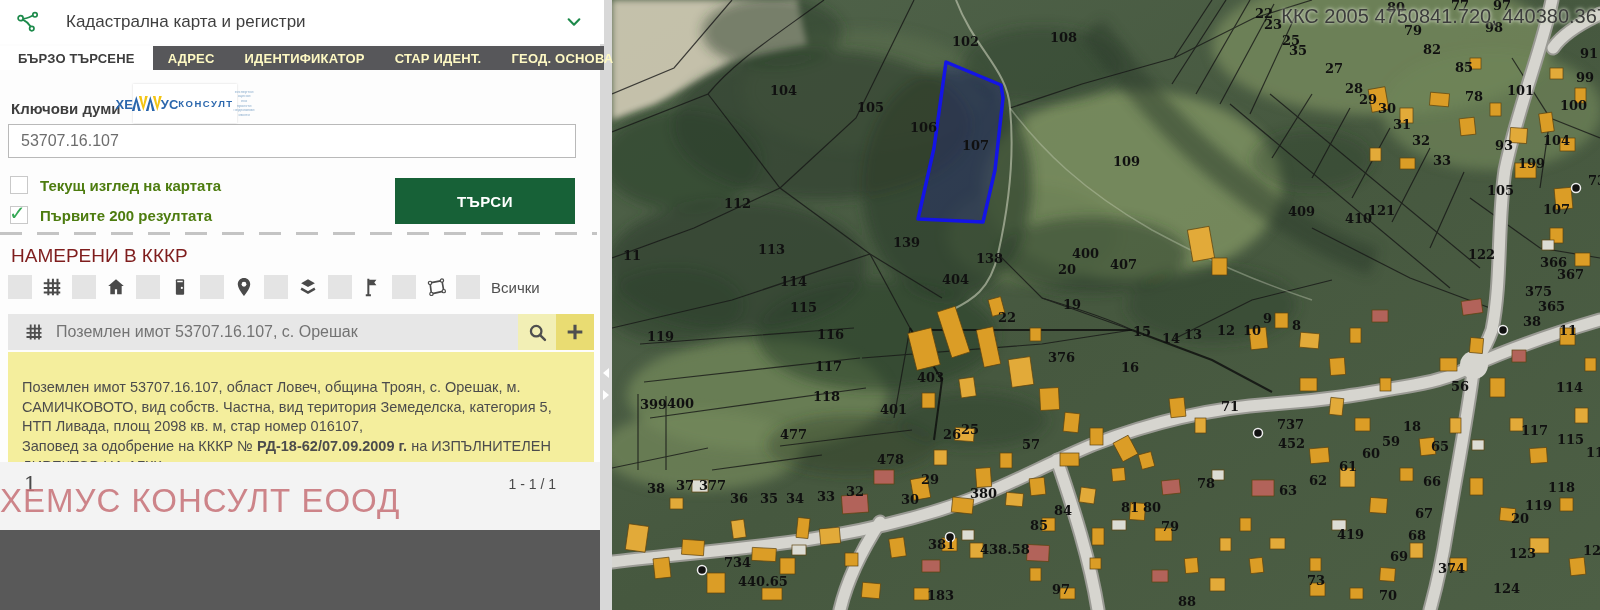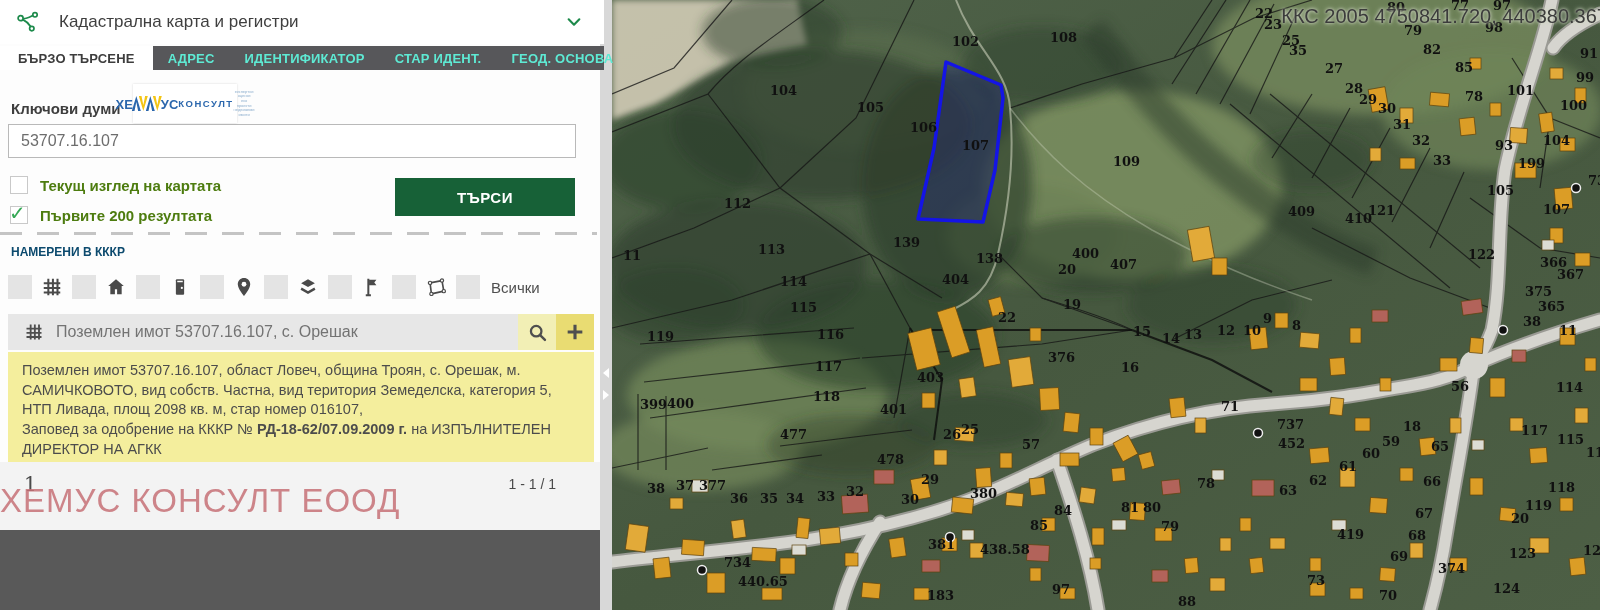--- a/index.html
+++ b/index.html
@@ -3,25 +3,25 @@
 <meta charset="utf-8">
 <style>
   html,body{margin:0;padding:0;background:#222;}
   *{box-sizing:border-box;}
   .app{position:relative;width:1600px;height:610px;overflow:hidden;background:#fff;
        font-family:"Liberation Sans","DejaVu Sans",sans-serif;}
   
   .sidebar{position:absolute;left:0;top:0;width:600px;height:610px;background:#fdfdfd;z-index:5;}
   .panel-header{position:absolute;left:0;top:0;width:604px;height:44px;background:#fff;
       display:flex;align-items:center;padding-left:16px;z-index:8;}
-  .panel-header .title{margin-left:19px;font-size:17px;color:#3f3f3f;}
+  .panel-header .title{margin-left:26px;font-size:17px;color:#3f3f3f;}
   .panel-header .chev{position:absolute;right:22px;top:14px;}
   .tab-bar{position:absolute;left:0;top:46px;width:604px;height:24px;background:#57575a;
       display:flex;align-items:stretch;z-index:7;}
-  .tab{display:flex;align-items:center;padding:0 15px;color:#5eead4;font-size:13px;font-weight:bold;
+  .tab{display:flex;align-items:center;padding:0 15px;color:#fef9c3;font-size:13px;font-weight:bold;
       letter-spacing:.2px;cursor:pointer;white-space:nowrap;}
   .tab.active{background:#fff;color:#3d3d3d;padding:0 18px;}
   
   .logo-box{position:absolute;left:133px;top:84px;width:104px;height:39px;background:#fff;
       z-index:9;display:flex;flex-direction:row;align-items:center;justify-content:center;
       box-shadow:0 0 2px rgba(0,0,0,.15);}
   .logo-row{display:flex;align-items:flex-end;height:15px;}
   .logo-txt{color:#2b67ad;font-weight:bold;font-size:13px;line-height:13px;}
   .peak{width:9px;height:15px;margin:0 -1px;}
   .peak.b{background:#2b67ad;clip-path:polygon(0 100%,50% 0,100% 100%,70% 100%,50% 40%,30% 100%);}
@@ -30,41 +30,41 @@
   .logo-tag{color:#8fb0cf;font-size:4px;line-height:4.6px;text-align:center;}
   
   .kw-label{position:absolute;left:11px;top:100px;font-size:15px;font-weight:bold;color:#3e3e3e;}
   .kw-input{position:absolute;left:8px;top:124px;width:568px;height:34px;border:1px solid #b9b9b9;
       background:#fff;font-size:16px;color:#6d6d6d;padding:0 12px;outline:none;
       font-family:"Liberation Sans",sans-serif;}
   .chk-row{position:absolute;left:10px;display:flex;align-items:center;}
   .chk-box{width:18px;height:18px;background:#fff;border:1px solid #c9c9c9;position:relative;flex:none;}
   .chk-mark{position:absolute;left:-2px;top:-6px;color:#35a855;font-size:20px;font-weight:bold;}
   .chk-label{margin-left:12px;font-size:15px;font-weight:bold;color:#4d7c0f;}
-  .search-btn{position:absolute;left:395px;top:178px;width:180px;height:38px;background:#176137;
+  .search-btn{position:absolute;left:395px;top:178px;width:180px;height:46px;background:#176137;
       color:#fff;border:none;font-size:15px;font-weight:bold;letter-spacing:.5px;cursor:pointer;
       font-family:"Liberation Sans",sans-serif;}
   .dashes{position:absolute;left:0;top:232px;width:597px;height:3px;
       background:repeating-linear-gradient(90deg,#c4c4c4 0 22px,transparent 22px 37px);}
-  .section-title{position:absolute;left:11px;top:245px;font-size:12px;font-weight:bold;color:#0c4a6e;}
+  .section-title{position:absolute;left:11px;top:245px;font-size:19px;font-weight:normal;color:#7f1d1d;}
   .filter-row{position:absolute;left:8px;top:272px;height:30px;display:flex;align-items:center;gap:9px;}
   .f-cb{width:24px;height:24px;background:#e4e4e4;flex:none;cursor:pointer;}
   .f-ic{width:22px;height:22px;flex:none;}
   .all-label{font-size:15px;color:#4f4f4f;margin-left:2px;}
   
   .result-row{position:absolute;left:8px;top:314px;width:586px;height:36px;display:flex;align-items:center;
       background:#e7e7e7;cursor:pointer;}
   .result-row .r-ic{margin-left:16px;width:20px;height:20px;flex:none;}
   .result-row .r-txt{margin-left:12px;font-size:16px;color:#737373;flex:1;white-space:nowrap;overflow:hidden;}
   .r-cell{width:38px;height:36px;display:flex;align-items:center;justify-content:center;flex:none;cursor:pointer;}
   .r-cell.zoomc{background:#f2efb5;}
   .r-cell.addc{background:#e9dc72;}
   
   .details{position:absolute;left:8px;top:352px;width:586px;height:110px;background:#f4ee9d;
-      padding:9px 14px;font-size:14.5px;line-height:1.36;color:#4c4c4c;}
+      padding:26px 14px;font-size:14.5px;line-height:1.36;color:#4c4c4c;}
   
   .pag-strip{position:absolute;left:0;top:462px;width:600px;height:68px;background:#f3f3f3;}
   .page-num{position:absolute;left:24px;top:472px;font-family:"DejaVu Serif",serif;font-size:20px;color:#4a4a4a;}
   .page-info{position:absolute;right:44px;top:476px;font-size:14px;color:#4a4a4a;}
   .watermark{position:absolute;left:0;top:482px;width:600px;text-align:left;font-size:33px;
       font-weight:normal;color:rgba(198,112,117,.85);letter-spacing:1px;z-index:6;pointer-events:none;}
   .bottom-fill{position:absolute;left:0;top:530px;width:600px;height:80px;background:#595959;}
   
   .gutter{position:absolute;left:600px;top:0;width:12px;height:610px;background:#d8d8d8;z-index:4;}
   .g-arrow{position:absolute;left:3px;width:0;height:0;}

